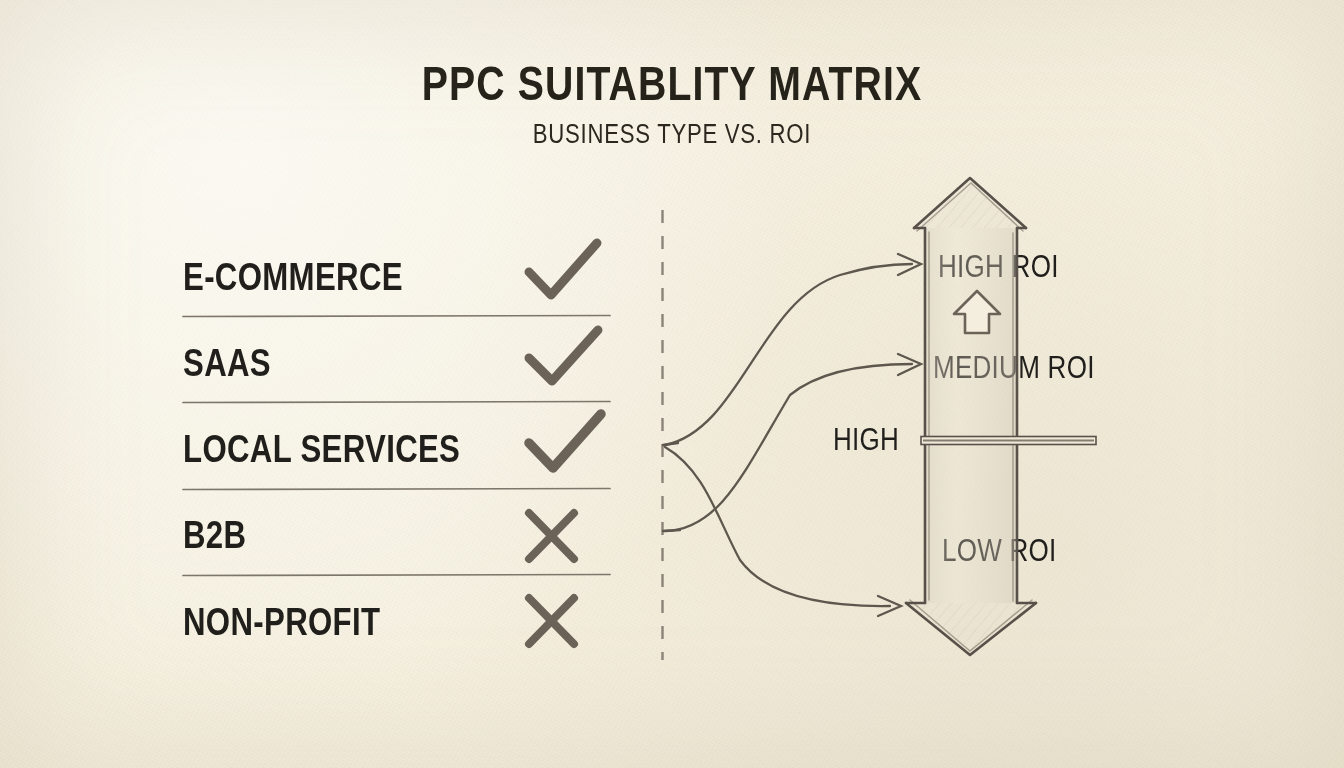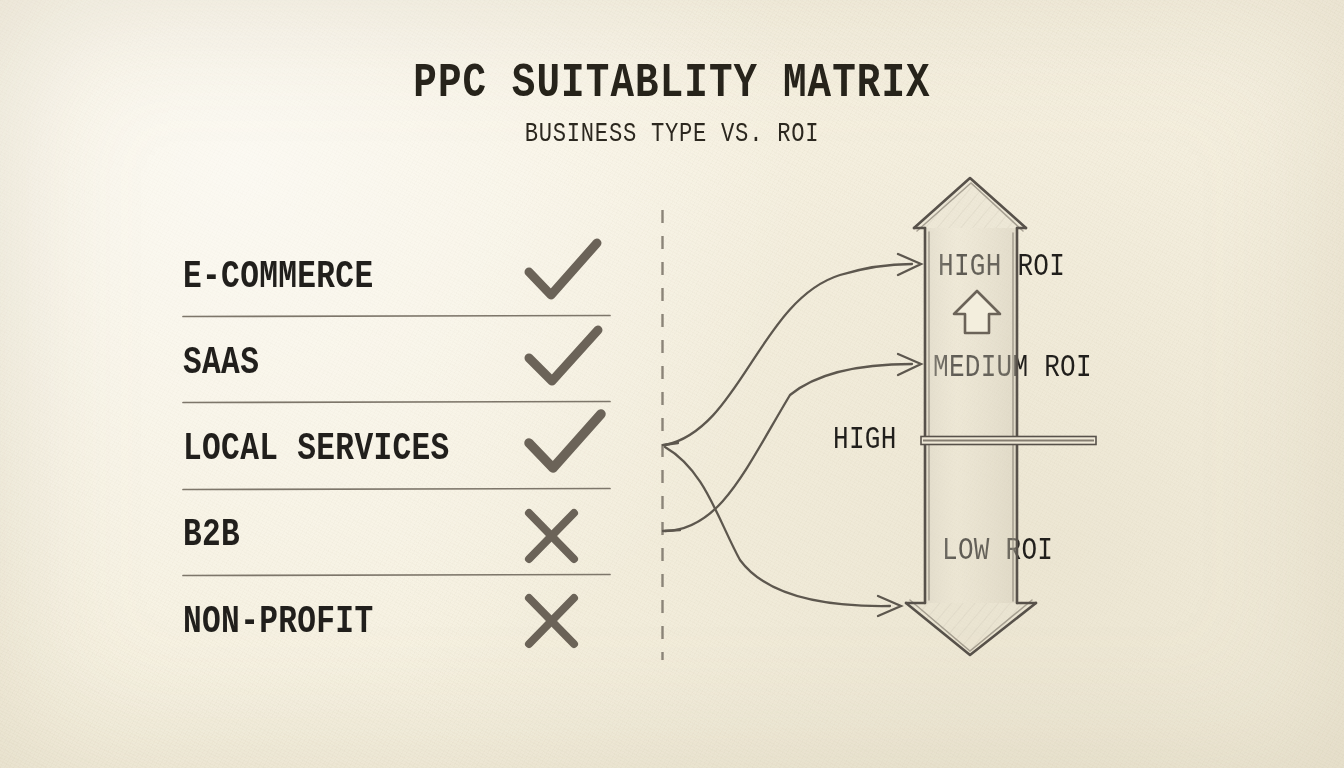--- a/index.html
+++ b/index.html
@@ -12,21 +12,21 @@
     width: 1344px;
     height: 768px;
     overflow: hidden;
     background-color: #f7f2e2;
     background-image:
       radial-gradient(circle at 18% 22%, rgba(255,255,255,0.55) 0%, rgba(255,255,255,0) 45%),
       radial-gradient(circle at 78% 72%, rgba(214,205,180,0.30) 0%, rgba(214,205,180,0) 55%),
       repeating-linear-gradient(27deg, rgba(186,176,148,0.055) 0px, rgba(186,176,148,0.055) 1px, rgba(0,0,0,0) 1px, rgba(0,0,0,0) 3px),
       repeating-linear-gradient(118deg, rgba(186,176,148,0.045) 0px, rgba(186,176,148,0.045) 1px, rgba(0,0,0,0) 1px, rgba(0,0,0,0) 4px),
       linear-gradient(#f8f3e4, #f5f0df);
-    font-family: Liberation Mono, monospace;
+    font-family: Liberation Sans, sans-serif;
   }
   .vignette {
     position: absolute;
     inset: 0;
     pointer-events: none;
     box-shadow: inset 0 0 140px rgba(168,156,124,0.22);
   }
   #titleblock {
     position: absolute;
     left: 0;

